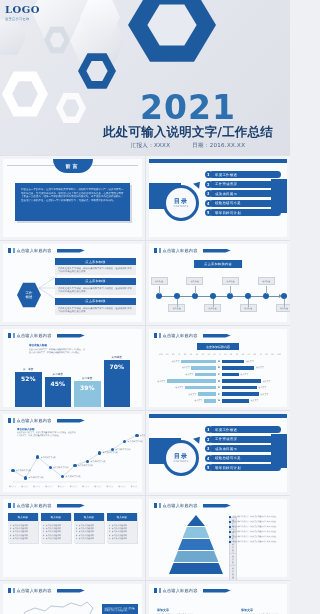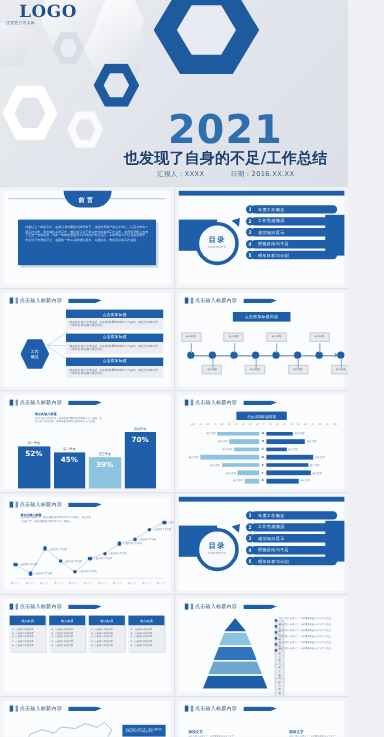--- a/index.html
+++ b/index.html
@@ -22,23 +22,22 @@
   .hexring { position:absolute; }
   .hexring i, .hexring u {
     position:absolute; inset:0; display:block;
     clip-path: polygon(25% 3%,75% 3%,100% 50%,75% 97%,25% 97%,0% 50%);
   }
   .hexring u { inset:22%; background:#e7e9ee; }
 
   .logo { position:absolute; left:5px; top:3px; z-index:9; }
   .logo .lt {
     font-family:"DejaVu Serif","Liberation Serif",serif;
-    font-weight:bold; font-size:14px; color:#1b4f8f; letter-spacing:.5px;
+    font-weight:bold; font-size:10px; color:#1b4f8f; letter-spacing:.5px;
     line-height:14px;
-    margin-left:11px;
   }
   .logo .ls { font-size:3.2px; color:#3b6ea8; letter-spacing:.3px; line-height:5px;}
 
   .cover-text { position:absolute; right:6px; bottom:6px; text-align:center; width:192px; z-index:9;}
   .yr {
     font-family:"DejaVu Sans","Liberation Sans",sans-serif;
     font-weight:bold; font-size:33px; color:#2e6fb0; line-height:33px;
     letter-spacing:1px;
   }
   .subt { font-weight:bold; font-size:12.5px; color:#1b3f6e; line-height:15px; letter-spacing:.2px;}
@@ -261,21 +260,21 @@
         <i style="background:linear-gradient(150deg,#f4f5f8,#dcdfe7)"></i>
       </div>
 
     <div class="logo">
       <div class="lt">LOGO</div>
       <div class="ls">这里是公司名称</div>
     </div>
 
     <div class="cover-text">
       <div class="yr">2021</div>
-      <div class="subt">也发现了自身的不足/工作总结</div>
+      <div class="subt">此处可输入说明文字/工作总结</div>
       <div class="meta">
         <span>汇报人：XXXX</span>
         <span>日期：2016.XX.XX</span>
       </div>
     </div>
   </div>
 
   <div class="grid">
 
     <div class="slide">

